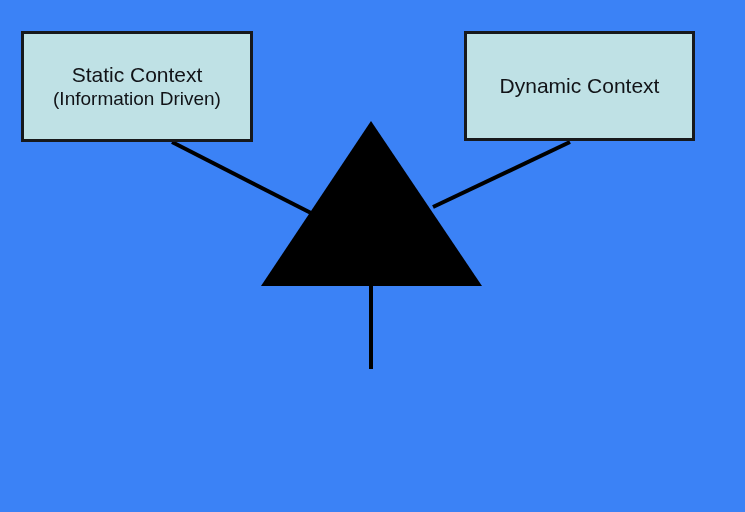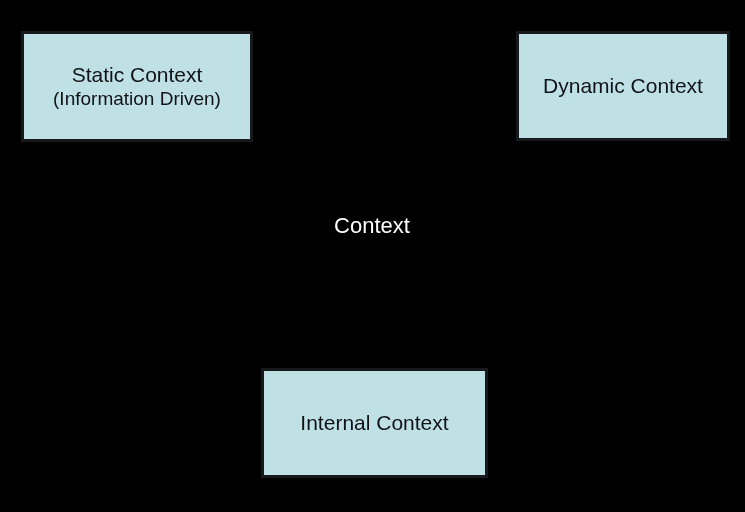--- a/index.html
+++ b/index.html
@@ -7,21 +7,21 @@
     padding: 0;
     background: #ffffff;
   }
   body {
     font-family: "Liberation Sans", sans-serif;
   }
   #diagram-canvas {
     position: relative;
     width: 745px;
     height: 512px;
-    background: #000000;
+    background: #3b82f6;
     overflow: hidden;
   }
   #diagram-svg {
     position: absolute;
     left: 0;
     top: 0;
     width: 745px;
     height: 512px;
   }
   .node-box {
@@ -46,23 +46,23 @@
     white-space: nowrap;
     text-align: center;
   }
   #node-static-context {
     left: 21px;
     top: 31px;
     width: 232px;
     height: 111px;
   }
   #node-dynamic-context {
-    left: 516px;
+    left: 464px;
     top: 31px;
-    width: 214px;
+    width: 231px;
     height: 110px;
   }
   #node-internal-context {
     left: 261px;
     top: 368px;
     width: 227px;
     height: 110px;
     justify-content: center;
   }
   #node-internal-context .node-line-1 {
@@ -97,19 +97,15 @@
 
   <div class="node-box" id="node-static-context">
     <div class="node-line-1">Static Context</div>
     <div class="node-line-2">(Information Driven)</div>
   </div>
 
   <div class="node-box" id="node-dynamic-context">
     <div class="node-line-1">Dynamic Context</div>
   </div>
 
-  <div class="node-box" id="node-internal-context">
-    <div class="node-line-1">Internal Context</div>
-  </div>
 
-  <div id="triangle-label">Context</div>
 
 </div>
 
 </body></html>

